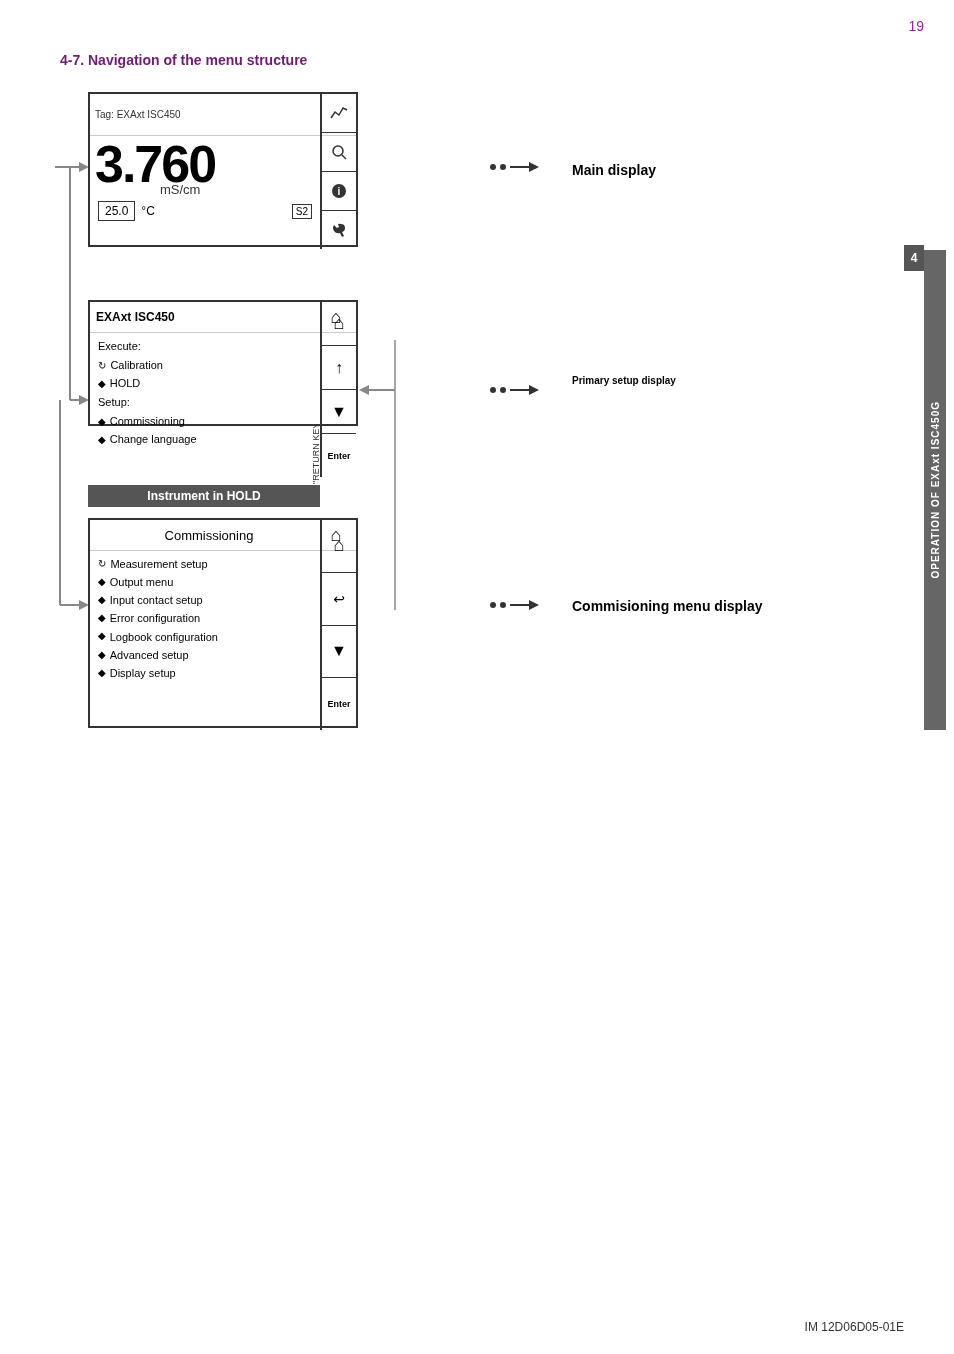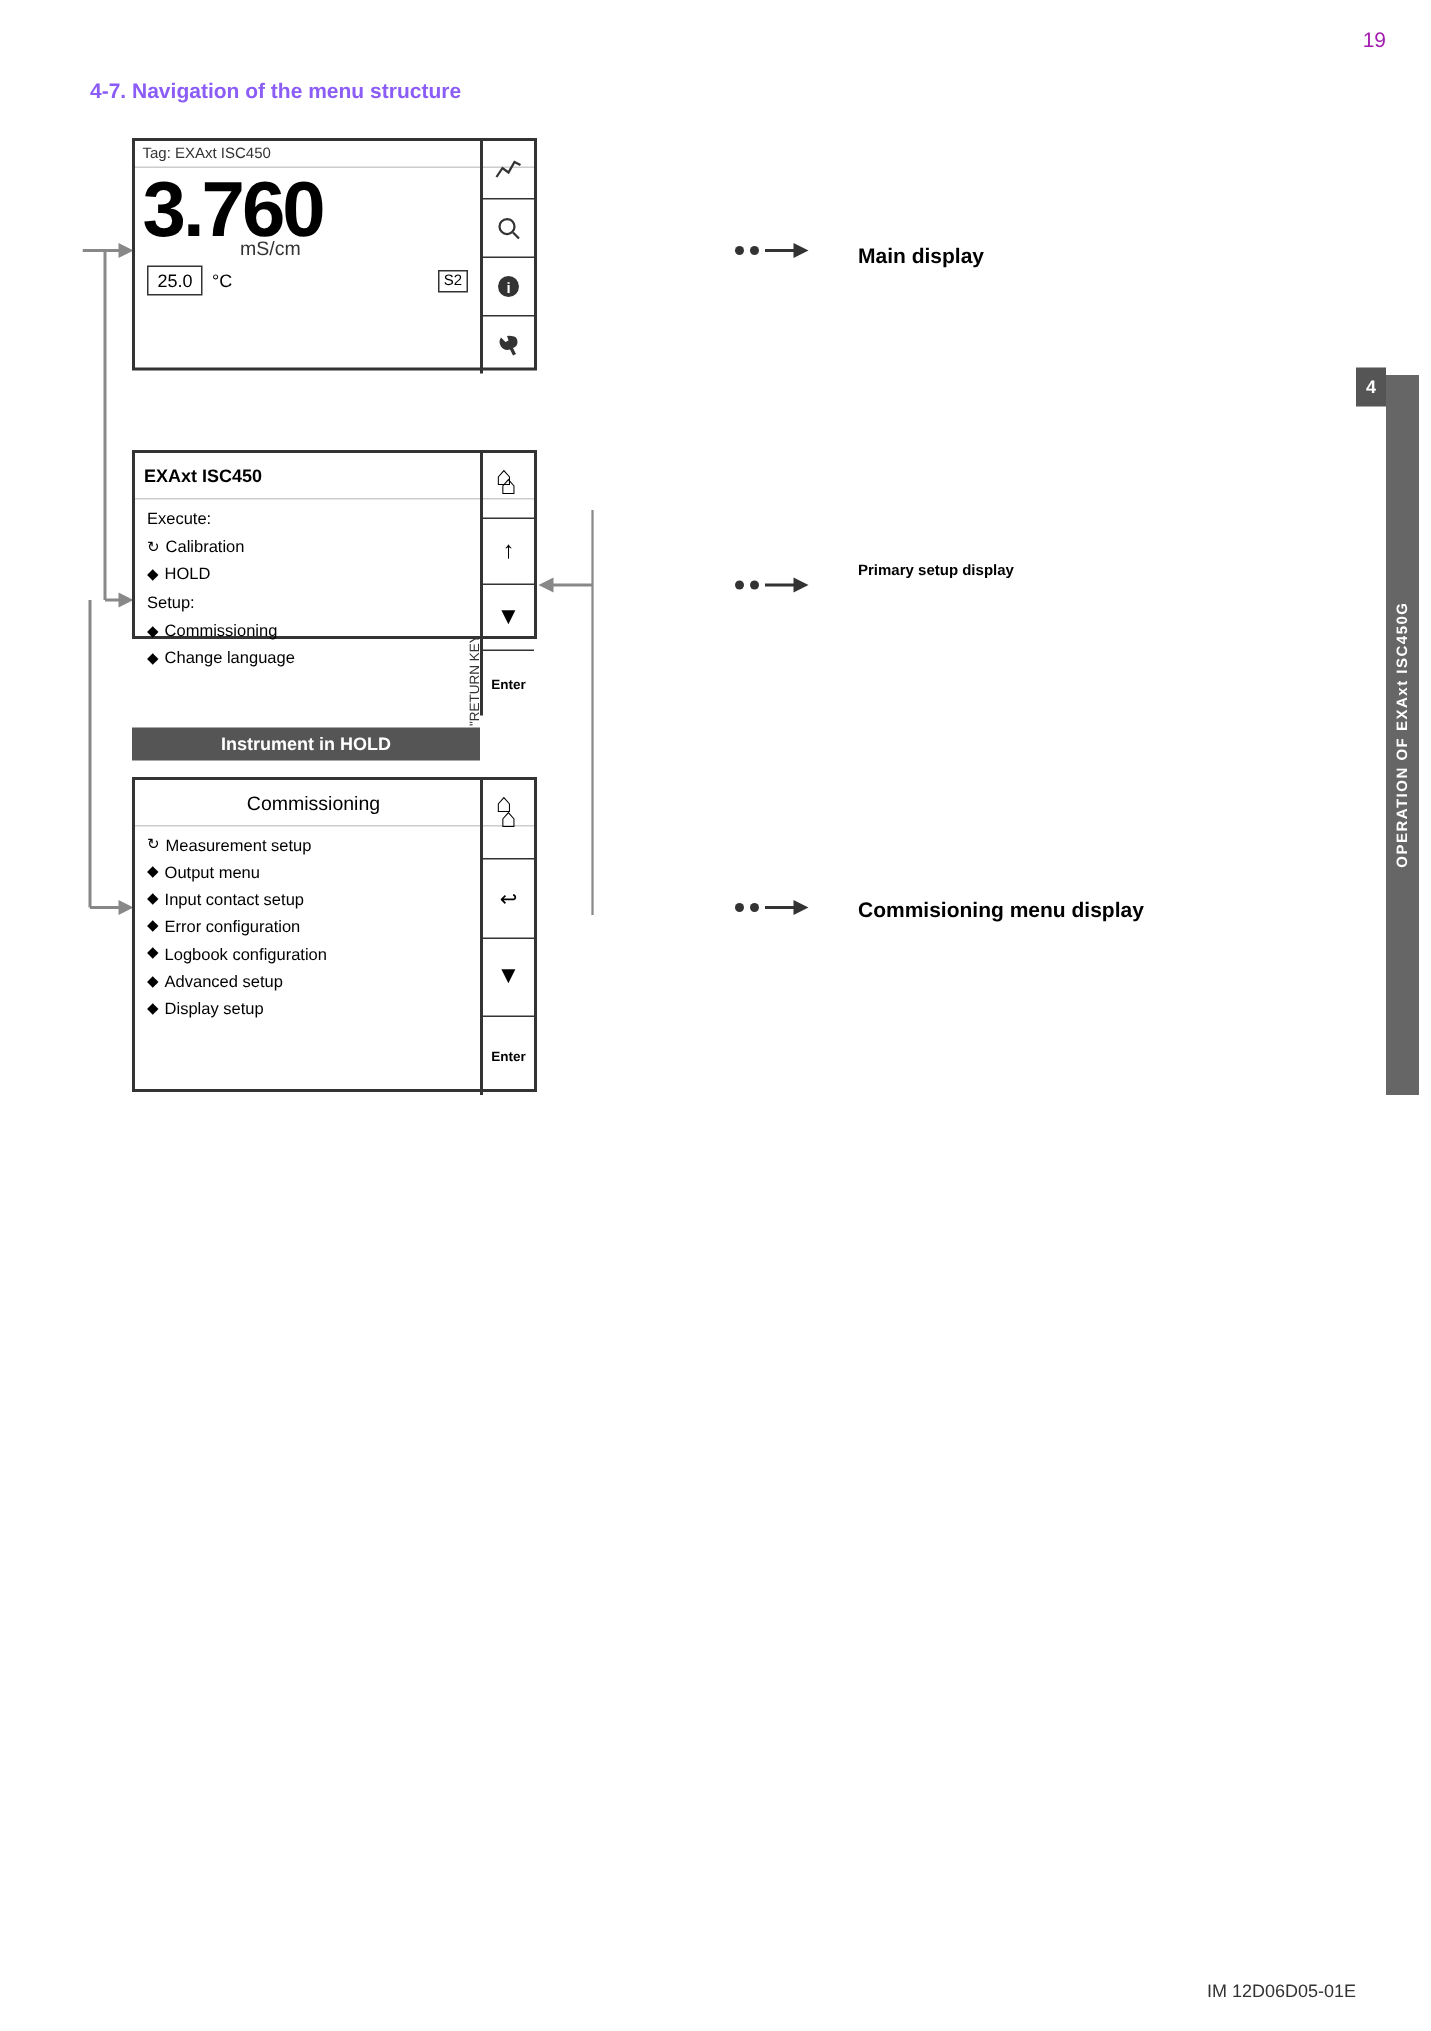--- a/index.html
+++ b/index.html
@@ -19,41 +19,41 @@
       font-size: 14px;
       color: #a21caf;
     }
 
     .section-title {
       position: absolute;
       top: 52px;
       left: 60px;
       font-size: 14px;
       font-weight: bold;
-      color: #8b5cf6;
+      color: #701a75;
     }
 
     
     .display-panel {
       position: absolute;
       border: 2px solid #333;
       background: #fff;
     }
 
     
     .main-display {
       top: 10px;
       left: 30px;
       width: 270px;
       height: 155px;
     }
     .main-display .tag-line {
       font-size: 10px;
       color: #333;
-      padding: 3px 5px;
+      padding: 15px 5px;
       border-bottom: 1px solid #ccc;
     }
 
     
     .return-key-label {
       position: absolute;
       top: 290px;
       left: 308px;
       width: 16px;
       height: 230px;

